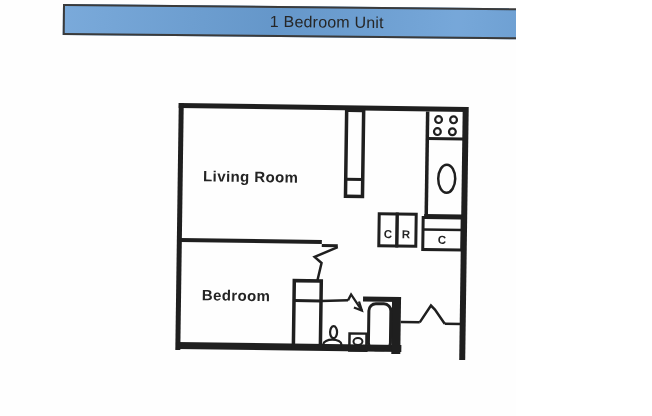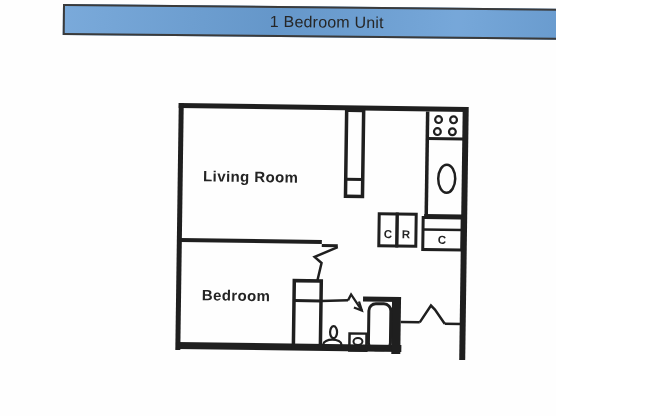--- a/index.html
+++ b/index.html
@@ -1,17 +1,17 @@
 <!DOCTYPE html>
 <html><head>
 <meta charset="utf-8">
 <style>
   html,body{margin:0;padding:0;background:#ffffff;}
   body{font-family:"Liberation Sans", sans-serif;}
-  #stage{position:relative;width:516px;height:416px;background:#fefefe;overflow:hidden;padding-left:40px;}
+  #stage{position:relative;width:516px;height:416px;background:#fefefe;overflow:hidden;}
 
   #banner{
     position:absolute;left:63px;top:4px;width:528px;height:31px;
     border:2px solid #3a3a3a;
     box-sizing:border-box;
     display:flex;align-items:center;justify-content:center;
     transform:rotate(0.55deg);transform-origin:0 0;
     background:#6BA0D6;
     background-image:linear-gradient(95deg, rgba(255,255,255,0.10), rgba(0,0,0,0.06) 40%, rgba(255,255,255,0.08) 75%, rgba(0,0,0,0.05));
   }

